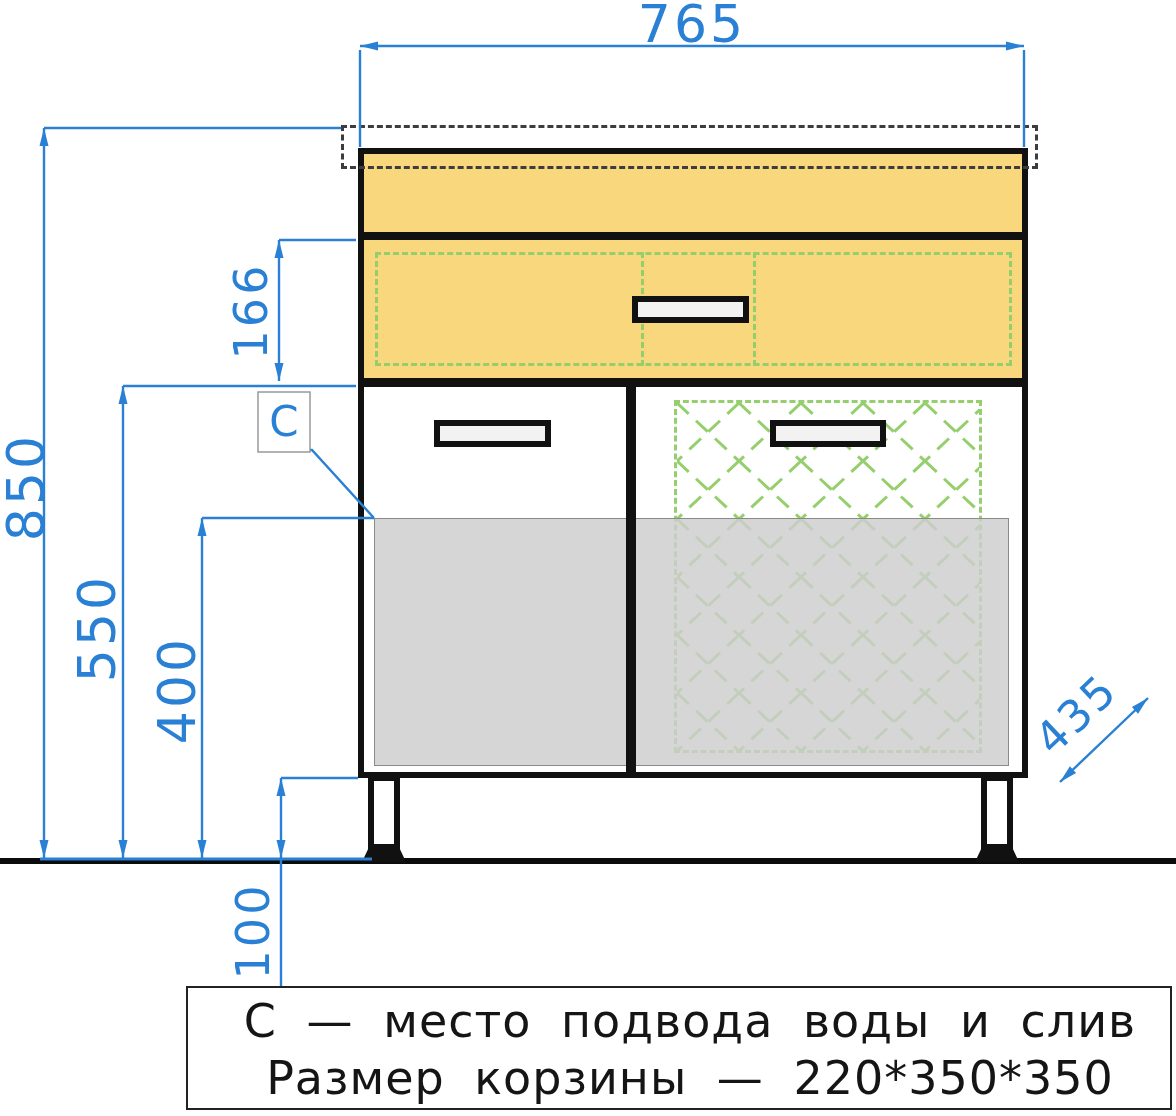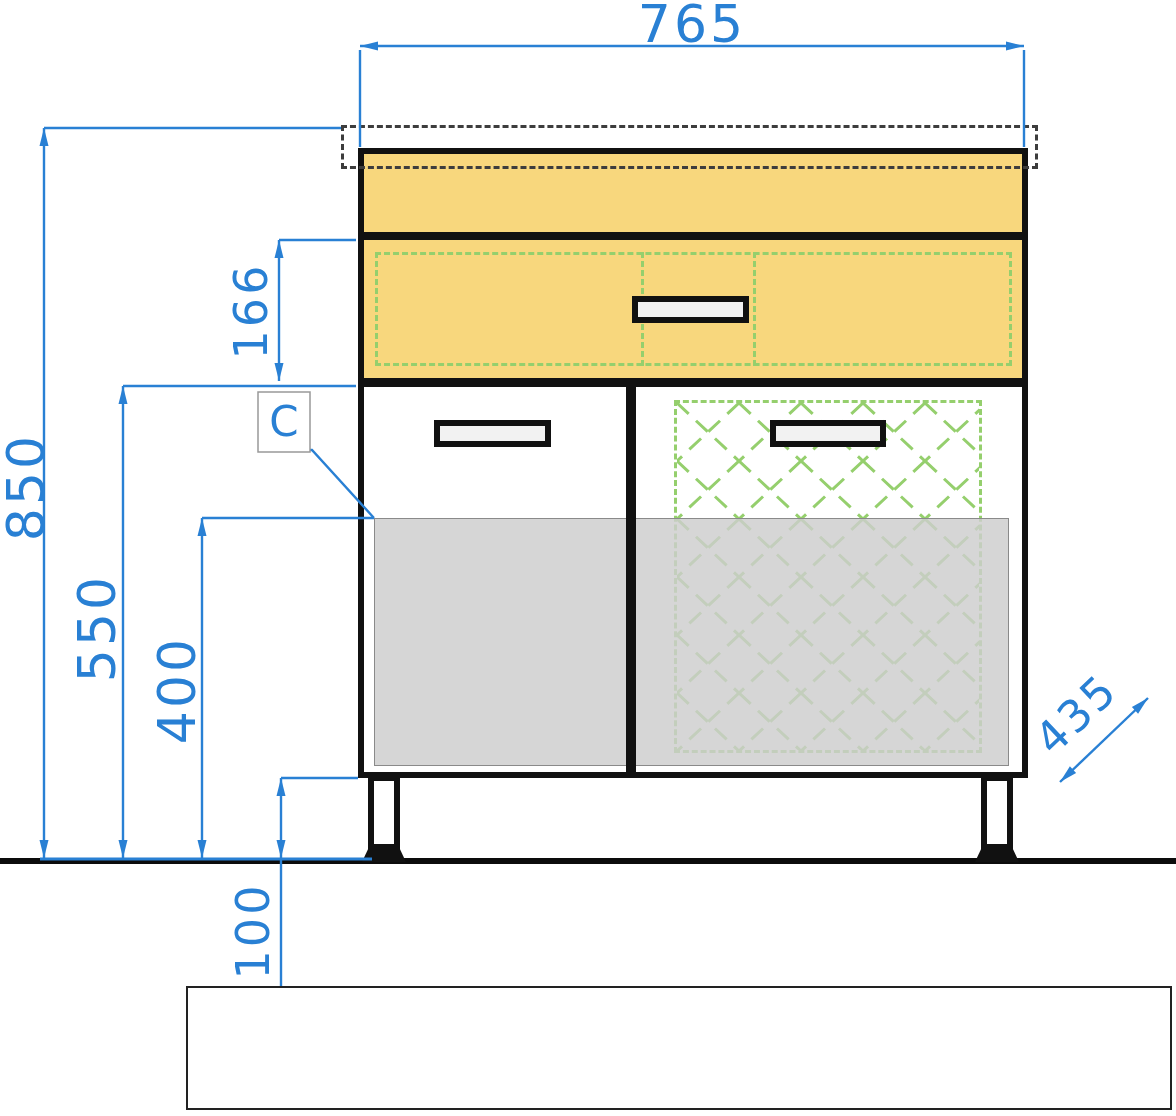--- a/index.html
+++ b/index.html
@@ -124,15 +124,17 @@
   <div class="abs dimlbl fs52" style="left:692px;top:24px;">765</div>
   <div class="abs dimlbl rot fs52" style="left:26px;top:487px;">850</div>
   <div class="abs dimlbl rot fs46" style="left:251px;top:311px;">166</div>
   <div class="abs dimlbl rot fs52" style="left:97px;top:628px;">550</div>
   <div class="abs dimlbl rot fs52" style="left:177px;top:690px;">400</div>
   <div class="abs dimlbl rot fs46" style="left:253px;top:931px;">100</div>
   <div class="abs dimlbl fs44" style="left:1076px;top:714px;transform:translate(-50%,-50%) rotate(-43.5deg);">435</div>
   <div class="abs c-label" style="left:258px;top:392px;width:52px;height:58px;">C</div>
 
   <div class="abs notebox" style="left:186px;top:986px;width:986px;height:124px;">
+    <div>С — место подвода воды и слив</div>
+    <div>Размер корзины — 220*350*350</div>
   </div>
 
 </div>
 
 </body></html>

